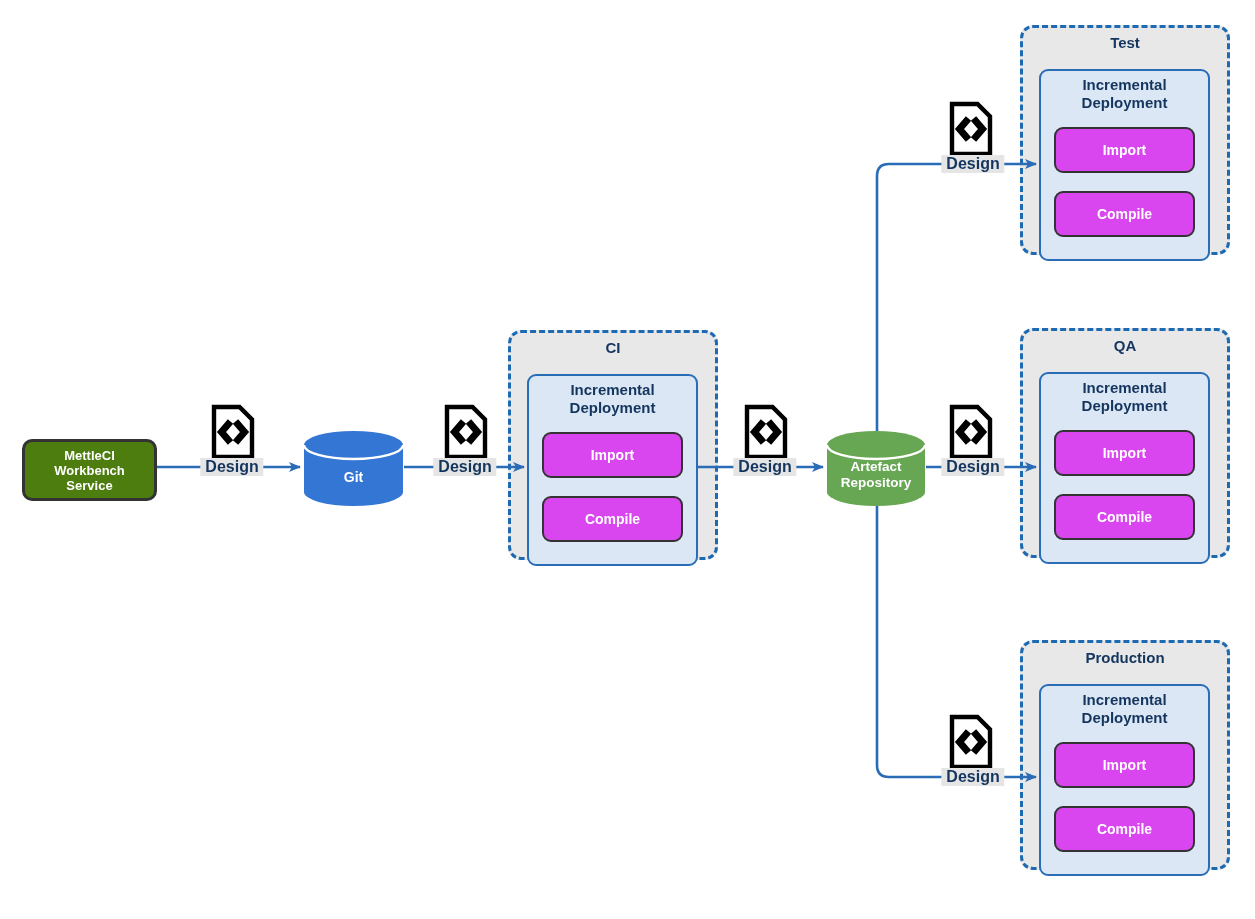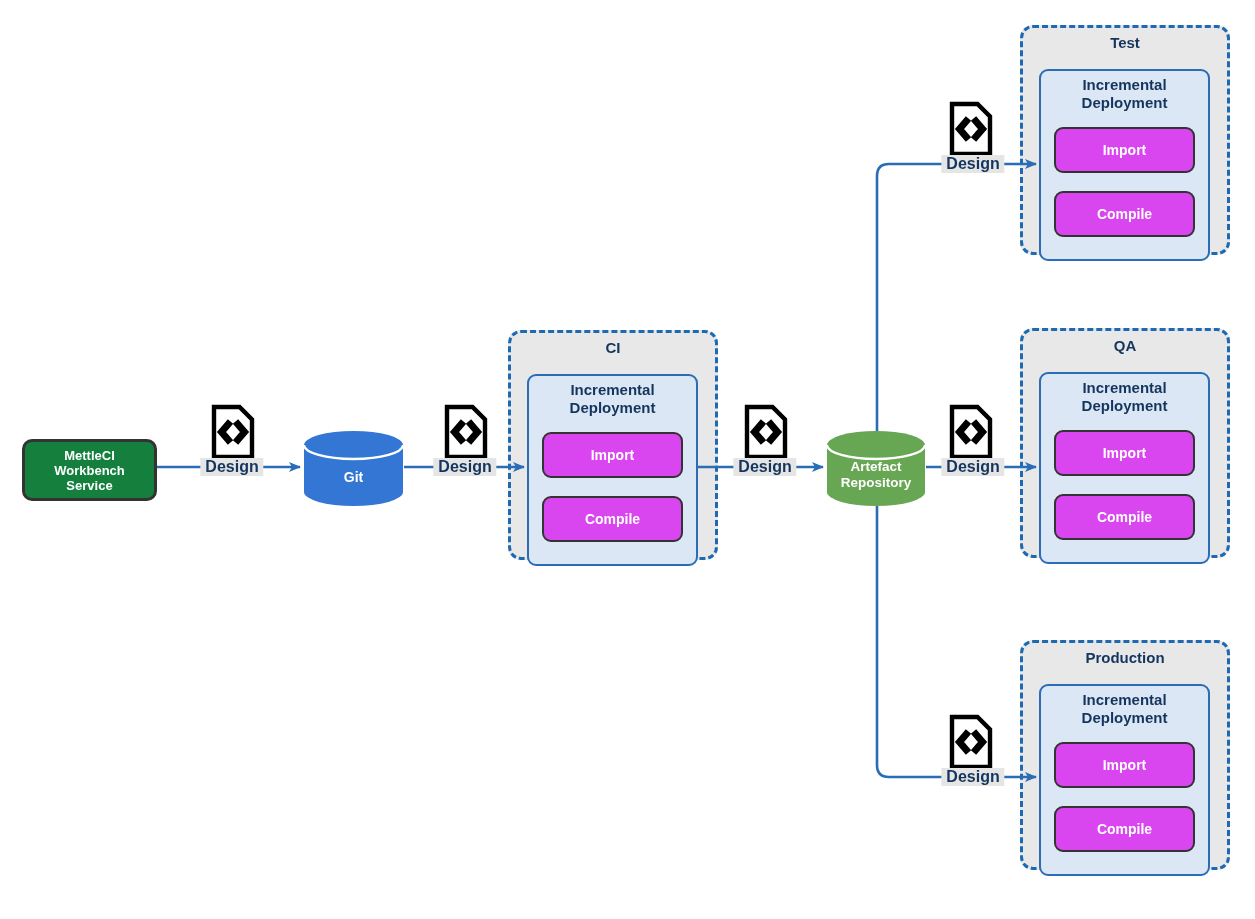--- a/index.html
+++ b/index.html
@@ -26,21 +26,21 @@
     position:absolute; left:13px; width:141px; height:46px; box-sizing:border-box;
     background:#d946ef; border:2.5px solid #333333; border-radius:9px;
     color:#ffffff; font-weight:bold; font-size:14px;
     display:flex; align-items:center; justify-content:center;
   }
   .btn-import { top:56px; }
   .btn-compile { top:120px; }
   
   .node-orange {
     position:absolute; left:22px; top:439px; width:135px; height:62px; box-sizing:border-box;
-    background:#15803d; border:3px solid #333333; border-radius:10px; z-index:3;
+    background:#4d7c0f; border:3px solid #333333; border-radius:10px; z-index:3;
     display:flex; align-items:center; justify-content:center; text-align:center;
     color:#ffffff; font-weight:bold; font-size:13px; line-height:15px; padding:2px 10px;
   }
   
   .cyl { position:absolute; z-index:3; }
   .cyl svg { position:absolute; left:0; top:0; }
   .cyl-label {
     position:absolute; left:0; right:0; top:0; bottom:0;
     display:flex; align-items:center; justify-content:center; text-align:center;
     color:#ffffff; font-weight:bold; z-index:4;

